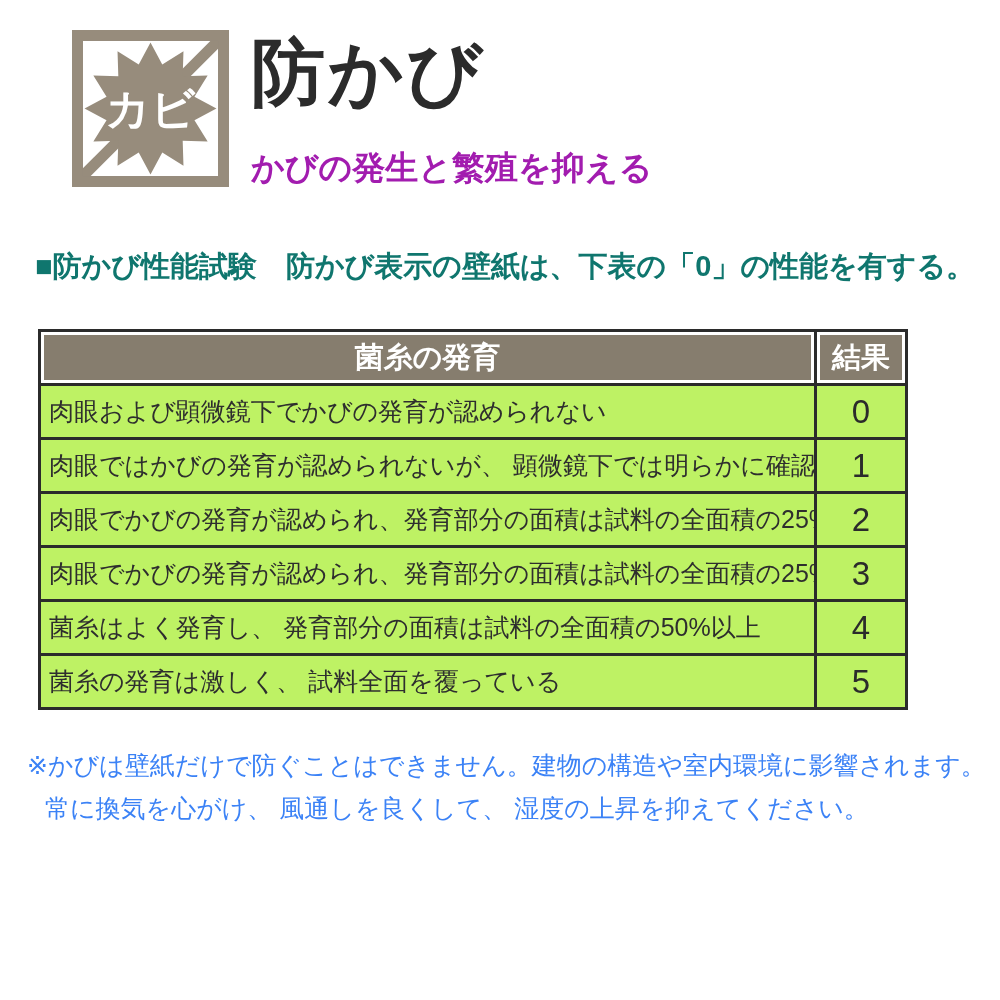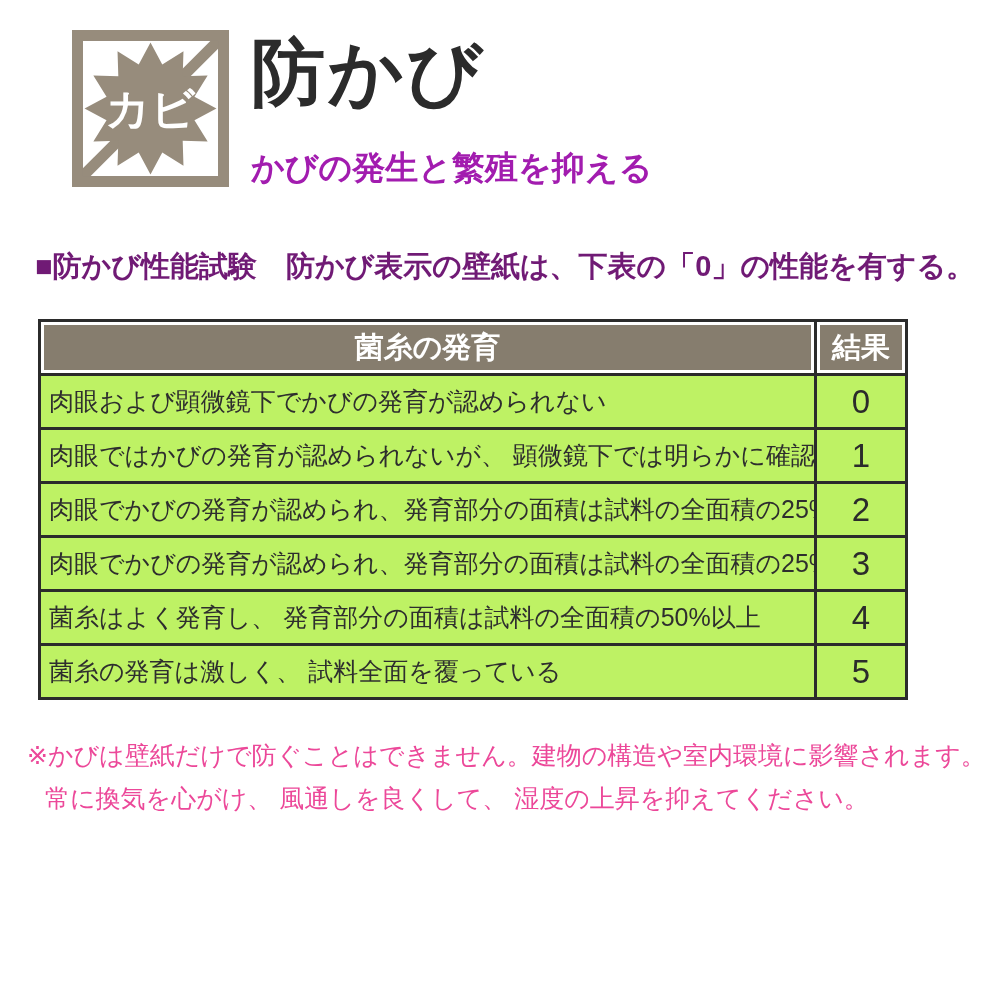--- a/index.html
+++ b/index.html
@@ -44,34 +44,34 @@
     font-weight: 700;
     color: #a21caf;
     white-space: nowrap;
   }
   
   .section-heading {
     margin: 56px 0 0 35px;
     font-size: 29px;
     font-weight: 600;
     line-height: 38px;
-    color: #701a75;
+    color: #0f766e;
     white-space: nowrap;
   }
   .method-para {
     margin: 14px 20px 0 40px;
     font-size: 29px;
     font-weight: 500;
     line-height: 46px;
     color: #2b2b2b;
   }
   .method-para div { white-space: nowrap; }
   
   table.rating {
-    margin: 34px 0 0 38px;
+    margin: 44px 0 0 38px;
     width: 870px;
     border-collapse: collapse;
     table-layout: fixed;
   }
   table.rating th, table.rating td {
     border: 3px solid #2b2b2b;
   }
   table.rating th {
     background: #867d6e;
     box-shadow: inset 0 0 0 3px #ffffff;
@@ -101,21 +101,21 @@
     font-size: 33px;
     font-weight: 500;
     color: #2b2b2b;
   }
   
   .footnote {
     margin: 34px 10px 0 27px;
     font-size: 25px;
     font-weight: 500;
     line-height: 43px;
-    color: #ec4899;
+    color: #3b82f6;
   }
   .footnote div { white-space: nowrap; }
   .footnote .fn2 { padding-left: 18px; }
 </style>
 </head>
 <body>
 
 <div class="page">
 
   <div class="header">

